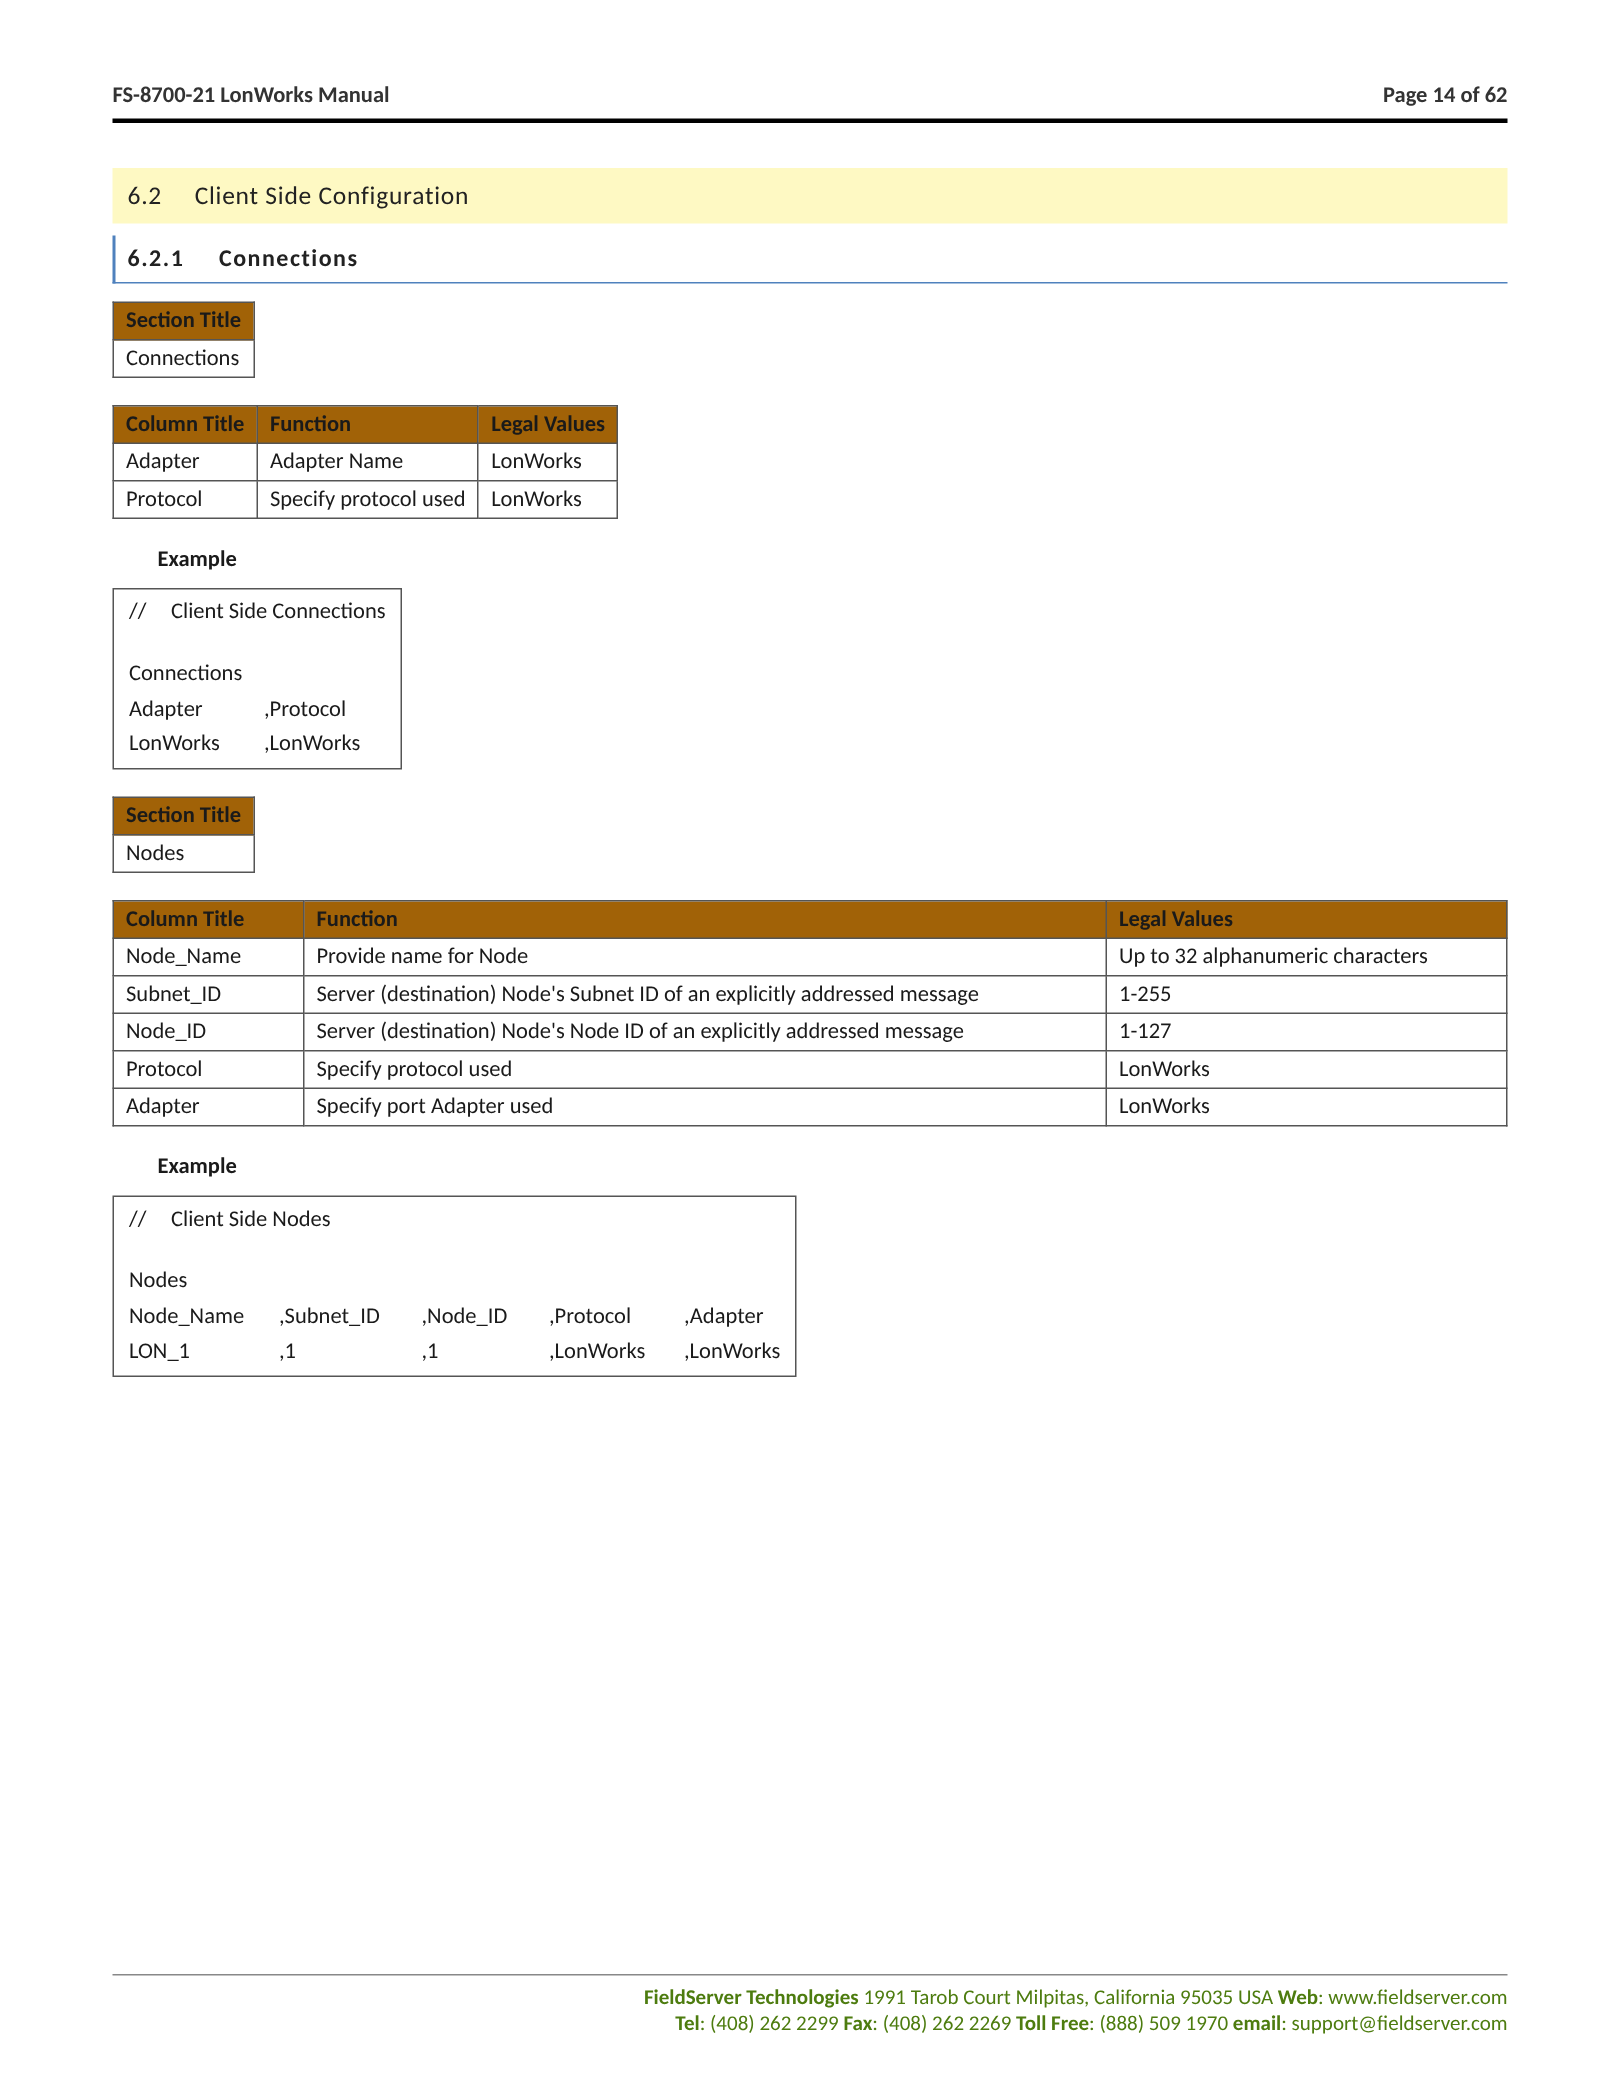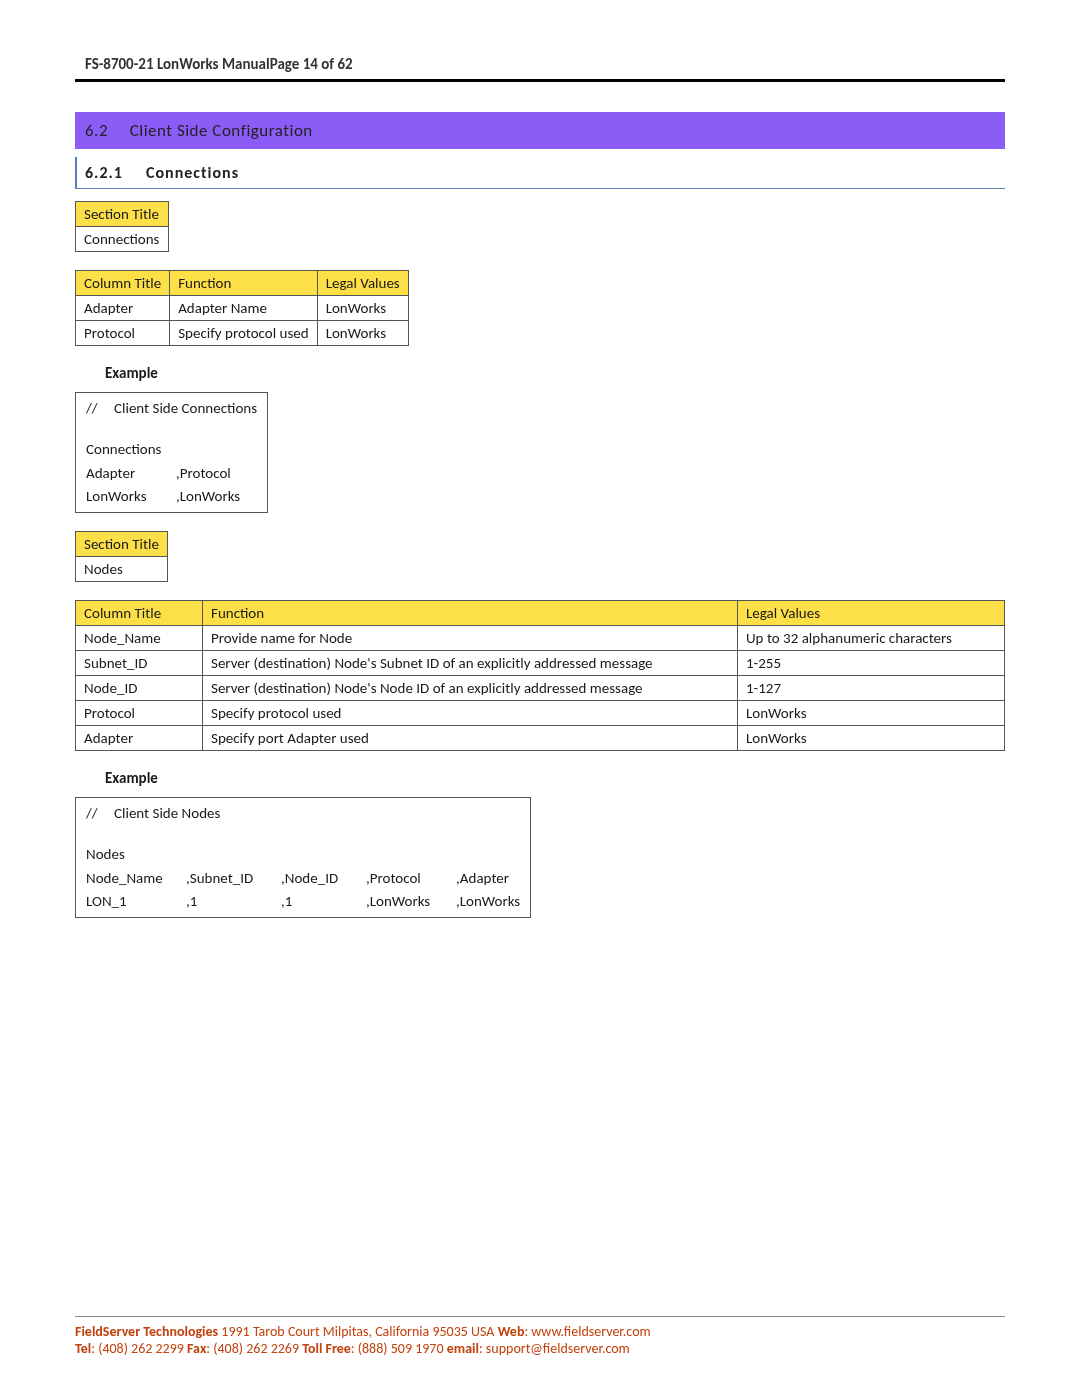--- a/index.html
+++ b/index.html
@@ -11,34 +11,33 @@
   }
   .page {
     width: 1080px;
     min-height: 1397px;
     padding: 55px 75px 30px 75px;
     box-sizing: border-box;
     position: relative;
   }
   .header-row {
     display: flex;
-    justify-content: flex-start;
+    justify-content: space-between;
     font-weight: bold;
     font-size: 15px;
     color: #333;
     padding-bottom: 6px;
-    margin-left: 10px;
   }
   .thick-rule {
     border: none;
     border-top: 3px solid #000;
     margin: 0 0 30px 0;
   }
   .section-h2 {
-    background: #8b5cf6;
+    background: #fef9c3;
     font-size: 17px;
     font-weight: normal;
     color: #222;
     padding: 8px 10px;
     letter-spacing: 0.5px;
     margin: 10px 0 6px 0;
   }
   .section-h3 {
     font-size: 16px;
     font-weight: bold;
@@ -54,22 +53,22 @@
     margin-bottom: 18px;
     font-size: 15px;
   }
   table.param th, table.param td {
     border: 1px solid #555;
     padding: 3px 8px 3px 8px;
     text-align: left;
     vertical-align: middle;
   }
   table.param th {
-    background: #fde047;
-    font-weight: normal;
+    background: #a16207;
+    font-weight: bold;
     margin-left: 16px;
   }
   .example-label {
     font-weight: bold;
     margin: 10px 0 10px 30px;
     font-size: 15px;
   }
   .code-box {
     border: 1px solid #555;
     display: inline-block;
@@ -80,23 +79,23 @@
   }
   .code-box .row {
     display: flex;
     gap: 0;
   }
   .footer {
     position: absolute;
     bottom: 40px;
     left: 75px;
     right: 75px;
-    text-align: left;
+    text-align: right;
     font-size: 14px;
-    color: #c2410c;
+    color: #4d7c0f;
     border-top: 1px solid #888;
     padding-top: 6px;
   }
   .footer b { font-weight: bold; }
   .nodes-table { width: 100%; }
   .justify { text-align: justify; }
 </style>
 </head>
 <body>
 

